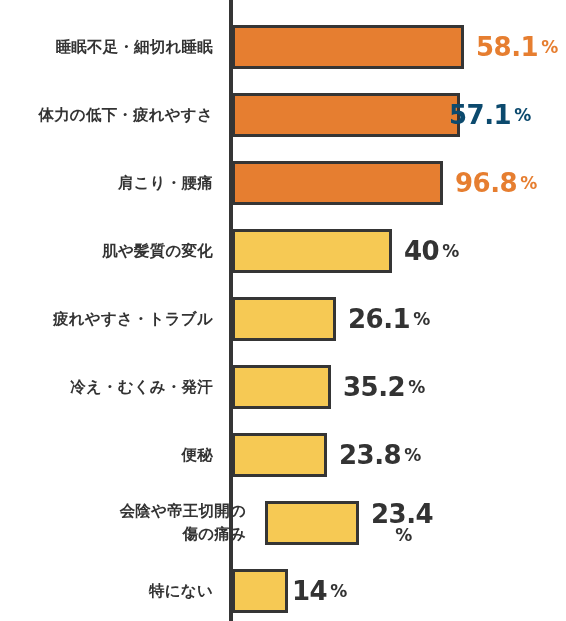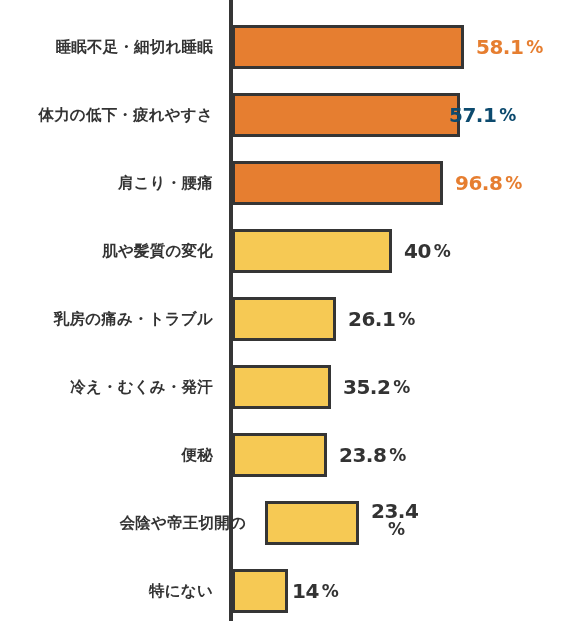--- a/index.html
+++ b/index.html
@@ -73,21 +73,21 @@
     position: absolute;
     top: 12px;
     height: 44px;
     display: flex;
     align-items: center;
     font-size: 27px;
     font-weight: bold;
     letter-spacing: -0.5px;
     white-space: nowrap;
   }
-  .value .num { font-size: 20px; line-height: 1; }
+  .value .num { font-size: 26px; line-height: 1; }
   .value .pct { font-size: 17px; line-height: 1; margin-left: 3px; font-weight: bold; }
 </style>
 </head>
 <body>
 
 <div id="chart-root">
   <div id="axis-line"></div>
   <div id="rows">
       <div class="row" style="top: 13px;">
         <div class="row-label">
@@ -132,21 +132,21 @@
         <div class="bar-wrap" style="width: 160px;">
           <div class="bar" style="width: 160px; background: rgb(246, 201, 84);"></div>
         </div>
         <div class="value" style="left: 404px; color: rgb(51, 51, 51);">
           <span class="num">40</span>
           <span class="pct">%</span>
         </div>
       </div>
       <div class="row" style="top: 285px;">
         <div class="row-label">
-          <span>乳房の痛み・トラブル</span>
+          <span>疲れやすさ・トラブル</span>
         </div>
         <div class="bar-wrap" style="width: 104px;">
           <div class="bar" style="width: 104px; background: rgb(246, 201, 84);"></div>
         </div>
         <div class="value" style="left: 348px; color: rgb(51, 51, 51);">
           <span class="num">26.1</span>
           <span class="pct">%</span>
         </div>
       </div>
       <div class="row" style="top: 353px;">
@@ -169,20 +169,21 @@
           <div class="bar" style="width: 95px; background: rgb(246, 201, 84);"></div>
         </div>
         <div class="value" style="left: 339px; color: rgb(51, 51, 51);">
           <span class="num">23.8</span>
           <span class="pct">%</span>
         </div>
       </div>
       <div class="row" style="top: 489px; margin-left: 33px;">
         <div class="row-label">
           <span>会陰や帝王切開の</span>
+          <span>傷の痛み</span>
         </div>
         <div class="bar-wrap" style="width: 94px;">
           <div class="bar" style="width: 94px; background: rgb(246, 201, 84);"></div>
         </div>
         <div class="value" style="left: 338px; color: rgb(51, 51, 51); flex-direction: column;">
           <span class="num">23.4</span>
           <span class="pct">%</span>
         </div>
       </div>
       <div class="row" style="top: 557px;">

